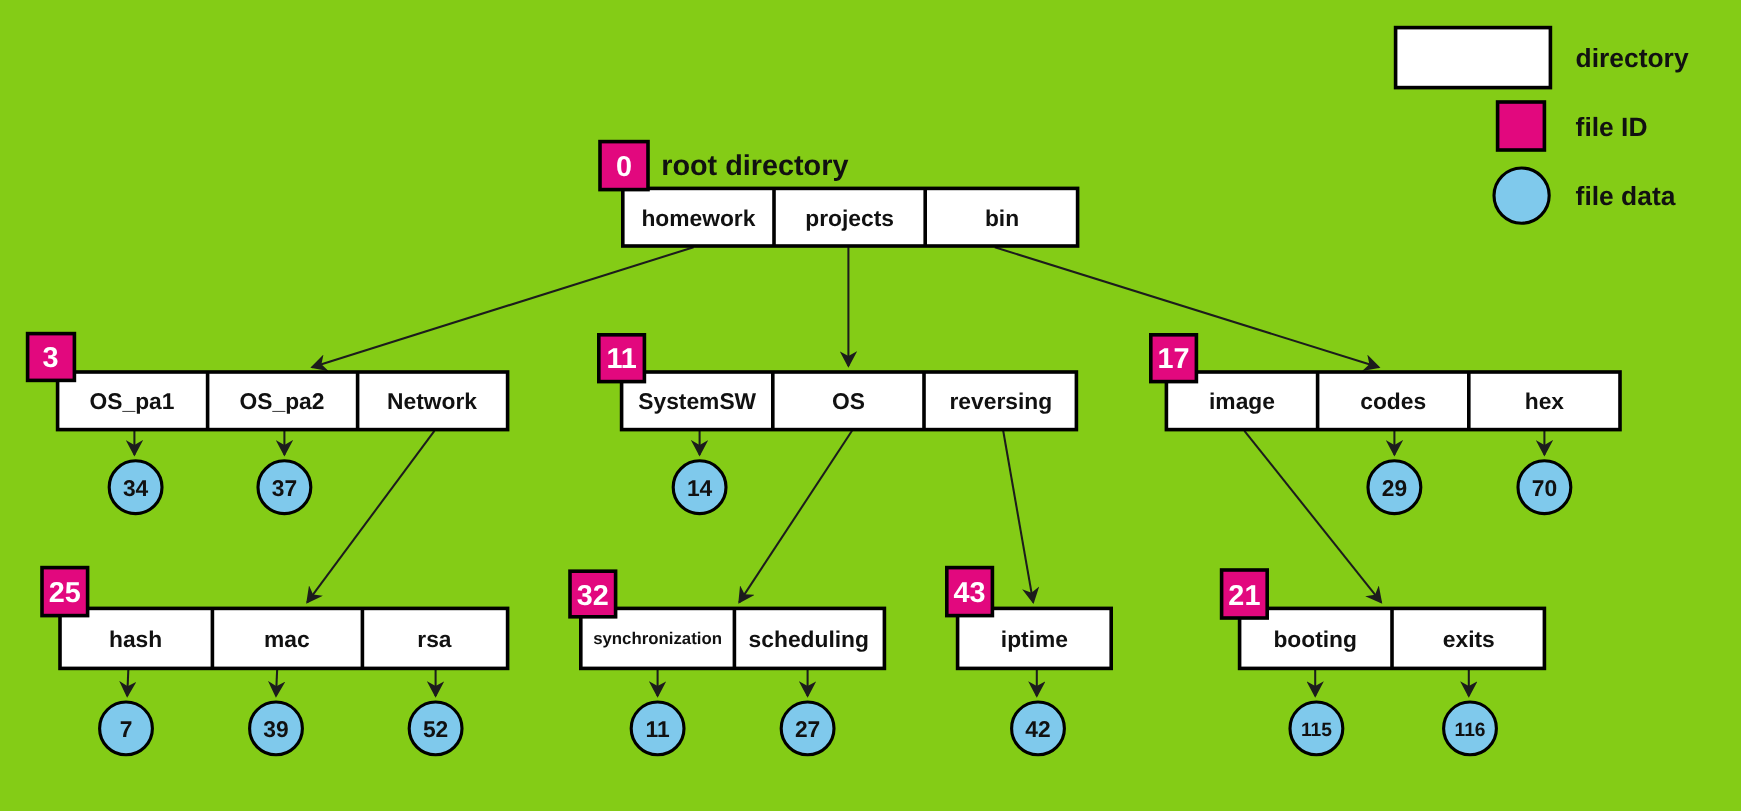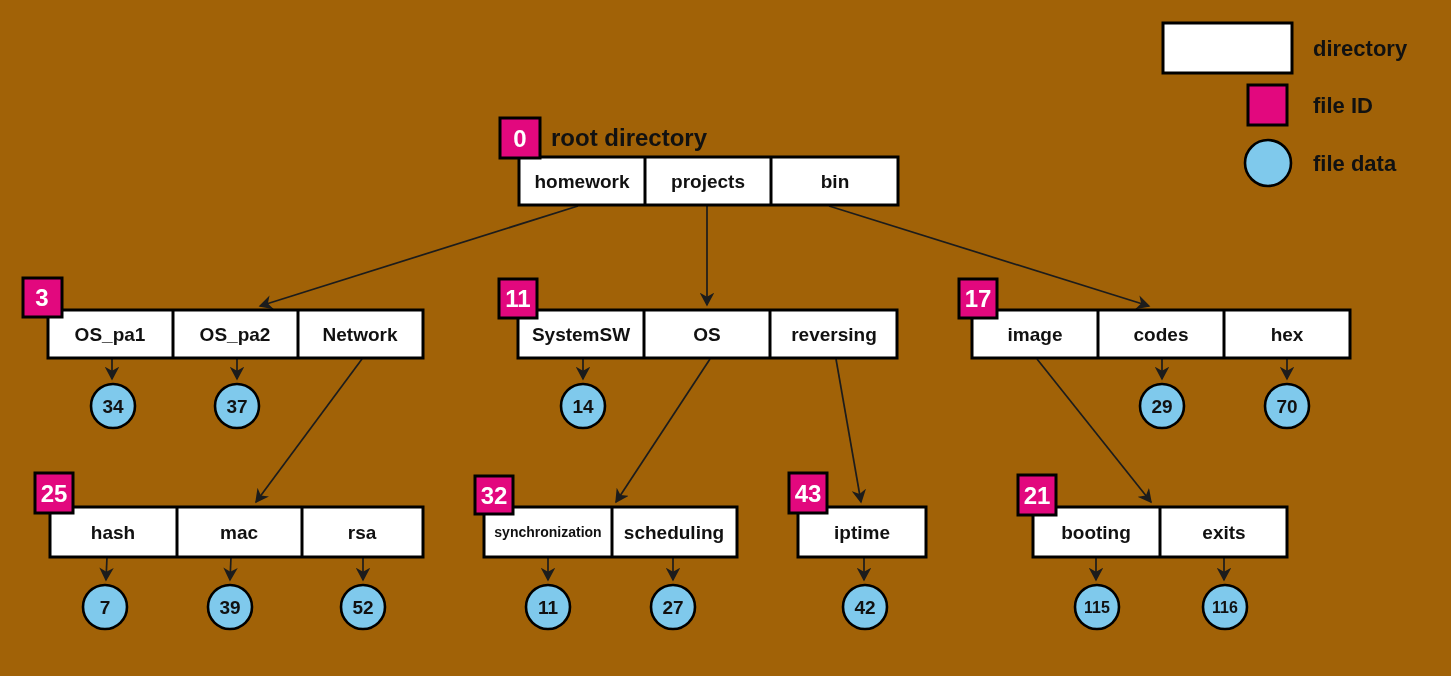--- a/index.html
+++ b/index.html
@@ -1,16 +1,16 @@
 <!DOCTYPE html>
 <html><head>
 <meta charset="utf-8">
 <style>
   html,body{margin:0;padding:0;background:#ffffff;}
-  .stage{width:1451px;height:676px;position:relative;background:#a16207;}
+  .stage{width:1451px;height:676px;position:relative;background:#84cc16;}
   svg{display:block;}
   text{font-family:"Liberation Sans", sans-serif;font-weight:bold;fill:#111;}
   .dirbox{fill:#ffffff;stroke:#000000;stroke-width:3;}
   .divider{stroke:#000000;stroke-width:3;}
   .idsquare{stroke:#000000;stroke-width:3;}
   .datacircle{stroke:#000000;stroke-width:2.6;}
   .edge{stroke:#1c1c1c;stroke-width:1.7;fill:none;}
   .cell-label{font-size:19px;text-anchor:middle;}
   .cell-label-sm{font-size:14px;text-anchor:middle;}
   .id-num{font-size:24px;fill:#ffffff;text-anchor:middle;}

